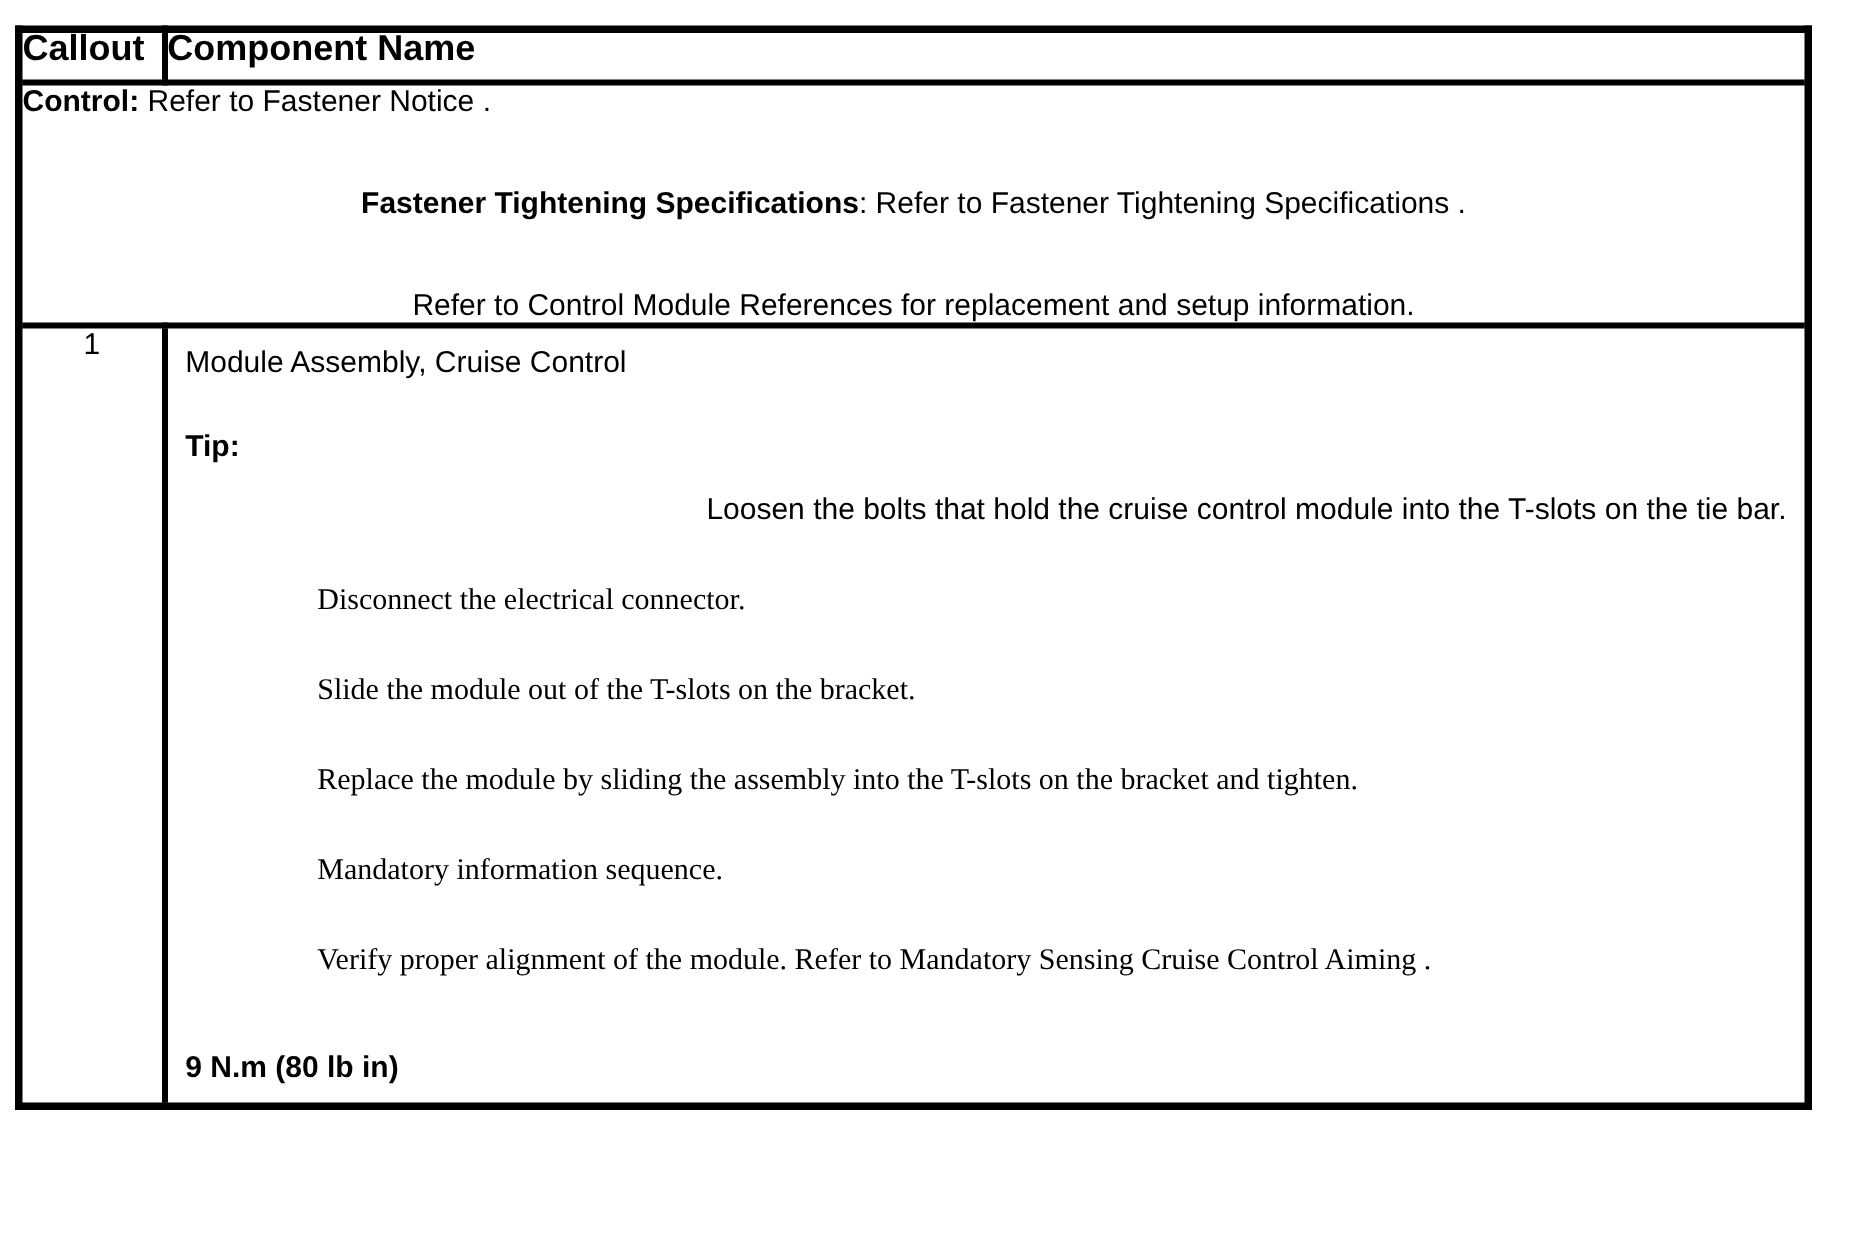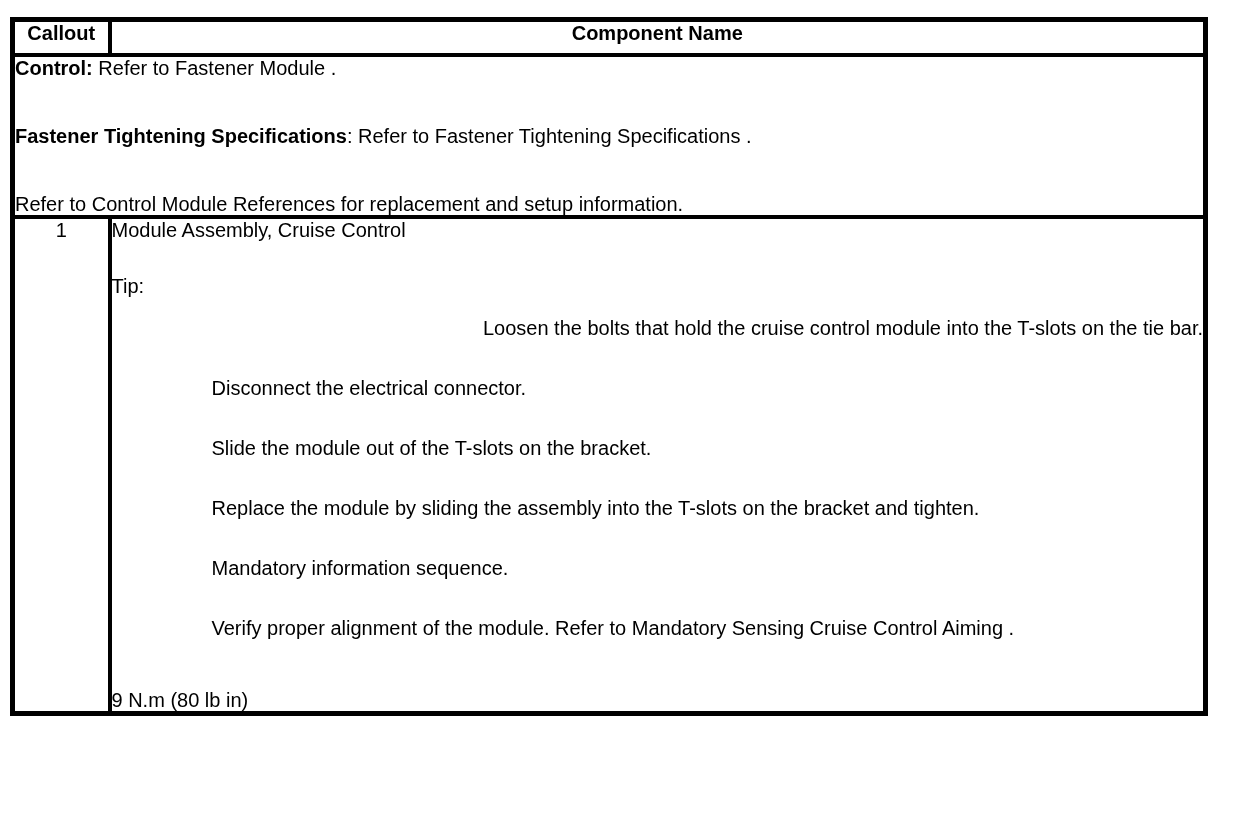--- a/index.html
+++ b/index.html
@@ -32,52 +32,52 @@
   table.component-table th,
   table.component-table td {
     border: 4px solid #000000;
     padding: 0;
     vertical-align: top;
   }
   col.callout-col { width: 97px; }
   th.header-cell {
     height: 31px;
     font-weight: bold;
-    font-size: 20px;
-    text-align: center;
+    font-size: 24px;
+    text-align: left;
     vertical-align: middle;
     padding: 2px 0;
   }
   td.notice-cell {
     padding: 62px 8px 10px 4px;
   }
   td.notice-cell p { margin: 0; }
-  td.notice-cell p + p { margin-top: 46px; }
+  td.notice-cell p + p { margin-top: 46px; text-align: center; }
   .bold-lead { font-weight: bold; }
   td.callout-cell {
     text-align: center;
     vertical-align: middle;
     font-weight: normal;
   }
   td.content-cell {
     padding: 8px 8px 8px 6px;
   }
-  td.content-cell p { margin: 0; }
+  td.content-cell p { margin: 12px; }
   p.tip-label {
-    font-weight: normal;
+    font-weight: bold;
     margin-top: 34px !important;
   }
   .steps { margin: 0; }
   p.step {
     margin-left: 100px !important;
   }
   p.step-first { margin-top: 20px !important; text-align: right; }
-  p.step + p.step { margin-top: 38px !important; }
+  p.step + p.step { margin-top: 38px !important; font-family: Liberation Serif, serif; }
   p.torque {
-    font-weight: normal;
+    font-weight: bold;
     margin-top: 50px !important;
   }
 </style>
 </head>
 <body>
 
 <div class="page">
   <table class="component-table">
     <colgroup>
       <col class="callout-col">
@@ -85,21 +85,21 @@
     </colgroup>
     <thead>
       <tr>
         <th class="header-cell">Callout</th>
         <th class="header-cell">Component Name</th>
       </tr>
     </thead>
     <tbody>
       <tr>
         <td class="notice-cell" colspan="2">
-          <p><span class="bold-lead">Control:</span><span> Refer to Fastener Module .</span></p>
+          <p><span class="bold-lead">Control:</span><span> Refer to Fastener Notice .</span></p>
           <p><span class="bold-lead">Fastener Tightening Specifications</span><span>: Refer to Fastener Tightening Specifications .</span></p>
           <p>Refer to Control Module References for replacement and setup information.</p>
         </td>
       </tr>
       <tr>
         <td class="callout-cell">1</td>
         <td class="content-cell">
           <p>Module Assembly, Cruise Control</p>
           <p class="tip-label">Tip:</p>
           <div class="steps">

